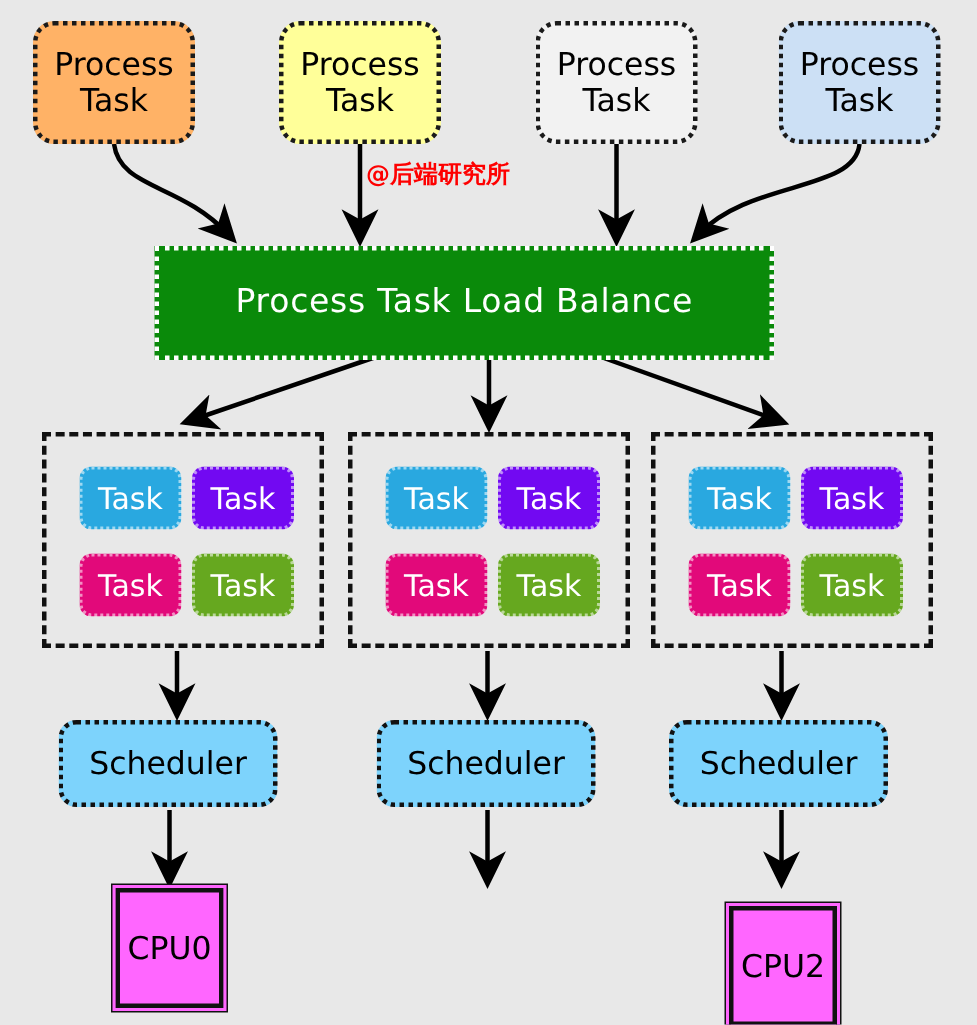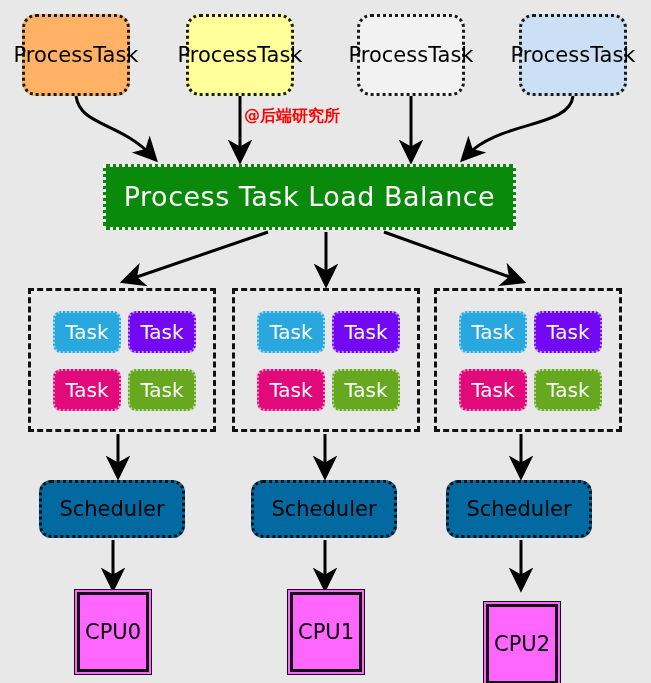--- a/index.html
+++ b/index.html
@@ -36,34 +36,34 @@
 
   
   .proc {
     width: 108px;
     height: 82px;
     border: 3px dotted #1a1a1a;
     border-radius: 14px;
     font-size: 21px;
     color: #000;
     font-family: "DejaVu Sans", sans-serif;
-    flex-direction: row;
+    flex-direction: column;
   }
   .proc span { display: block; }
 
   
   #lb {
     left: 103px;
     top: 164px;
     width: 413px;
-    height: 66px;
+    height: 76px;
     background: #0a8a0a;
     border: 3px dotted #ffffff;
     color: #ffffff;
-    font-size: 27px;
+    font-size: 22px;
     letter-spacing: 0.5px;
     text-align: center;
   }
 
   
   .group {
     position: absolute;
     box-sizing: border-box;
     border: 3px dashed #111;
     background: transparent;
@@ -87,21 +87,21 @@
   }
   .t-cyan   { background: #29a8e0; }
   .t-purple { background: #7209f2; }
   .t-pink   { background: #e2097a; }
   .t-green  { background: #66a81f; }
 
   
   .sched {
     width: 146px;
     height: 58px;
-    background: #0369a1;
+    background: #7dd3fc;
     border: 3px dotted #111;
     border-radius: 12px;
     color: #000;
     font-size: 21px;
   }
 
   
   .cpu {
     width: 72px;
     height: 80px;
@@ -245,20 +245,17 @@
   <div class="node sched" style="left:251px; top:480px;">
     <span>Scheduler</span>
   </div>
   <div class="node sched" style="left:446px; top:480px;">
     <span>Scheduler</span>
   </div>
 
   <div class="node cpu" style="left:77px; top:592px;">
     <span>CPU0</span>
   </div>
-  <div class="node cpu" style="left:290px; top:592px;">
-    <span>CPU1</span>
-  </div>
   <div class="node cpu" style="left:486px; top:592px;margin-top:12px;">
     <span>CPU2</span>
   </div>
 
 </div>
 
 </body></html>

